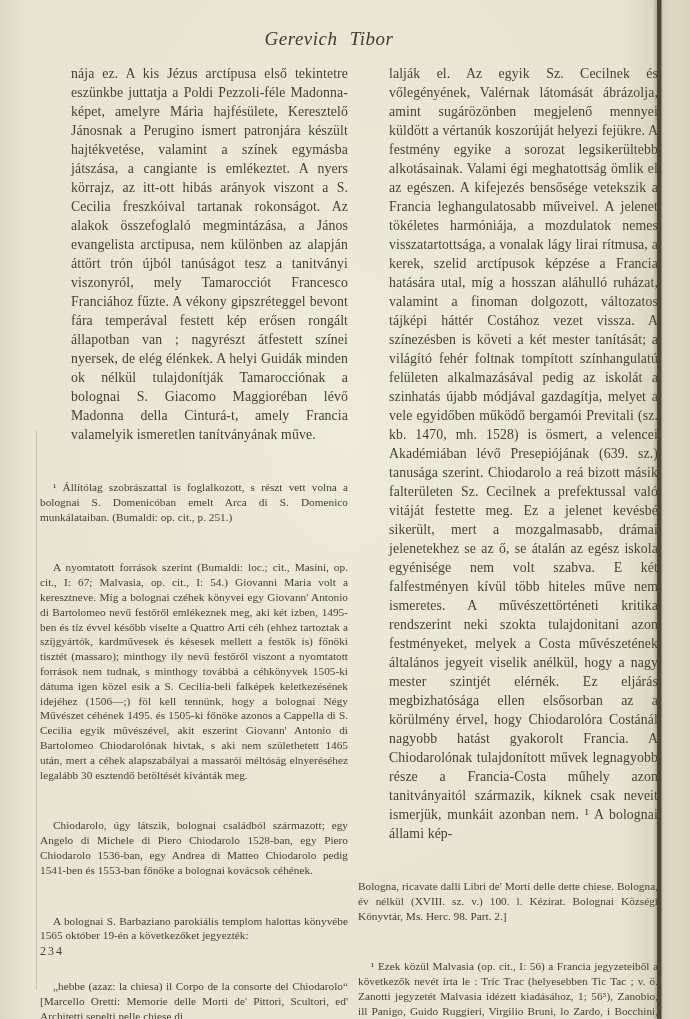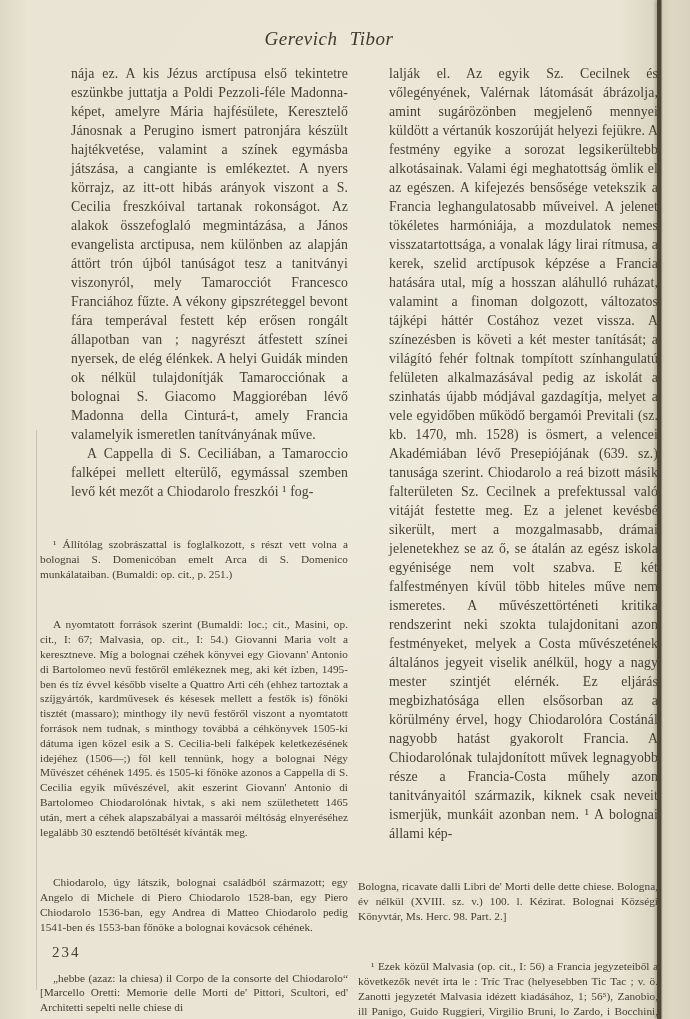--- a/index.html
+++ b/index.html
@@ -40,22 +40,22 @@
   .indent { text-indent:16px; }
   .footnotes { margin-top:13px; }
   .fn {
     font-size:11.3px;
     line-height:14.8px;
     text-align:justify;
     margin-top:36px;
   }
   .fn.indent { text-indent:13px; }
   .page-number {
-    position:absolute; top:944px; left:52px;
-    font-size:15px;
+    position:absolute; top:944px; left:40px;
+    font-size:12px;
     letter-spacing:2px;
     color:#433f35;
   }
   .edge-line {
     position:absolute; top:0; right:29px;
     width:4px; height:1019px;
     background:#4e4537;
     box-shadow:-2px 0 3px rgba(90,80,60,0.35), 1px 0 1px rgba(60,52,40,0.5);
   }
   .edge-strip {
@@ -73,25 +73,25 @@
 <body>
 
 <div class="page">
 
   <div class="running-header">Gerevich Tibor</div>
 
   <div class="columns">
 
     <div class="col-left">
       <p class="body">nája ez. A kis Jézus arctípusa első tekintetre eszünkbe juttatja a Poldi Pezzoli-féle Madonna-képet, amelyre Mária hajfésülete, Keresztelő Jánosnak a Perugino ismert patronjára készült hajtékvetése, valamint a színek egymásba játszása, a cangiante is emlékeztet. A nyers körrajz, az itt-ott hibás arányok viszont a S. Cecilia freszkóival tartanak rokonságot. Az alakok összefoglaló megmintázása, a János evangelista arctipusa, nem különben az alapján áttört trón újból tanúságot tesz a tanitványi viszonyról, mely Tamarocciót Francesco Franciához fűzte. A vékony gipszréteggel bevont fára temperával festett kép erősen rongált állapotban van ; nagyrészt átfestett színei nyersek, de elég élénkek. A helyi Guidák minden ok nélkül tulajdonítják Tamarocciónak a bolognai S. Giacomo Maggioréban lévő Madonna della Cinturá-t, amely Francia valamelyik ismeretlen tanítványának műve.</p>
-      <p class="body indent">A Cappella di S. Ceciliában, a Tamaroccio falképei mellett elterülő, egymással szemben levő két mezőt a Chiodarolo freszkói ¹ fog-</p>
       <div class="footnotes">
         <p class="fn indent">¹ Állítólag szobrászattal is foglalkozott, s részt vett volna a bolognai S. Domenicóban emelt Arca di S. Domenico munkálataiban. (Bumaldi: op. cit., p. 251.)</p>
         <p class="fn indent">A nyomtatott források szerint (Bumaldi: loc.; cit., Masini, op. cit., I: 67; Malvasia, op. cit., I: 54.) Giovanni Maria volt a keresztneve. Míg a bolognai czéhek könyvei egy Giovann' Antonio di Bartolomeo nevű festőről emlékeznek meg, aki két ízben, 1495-ben és tíz évvel később viselte a Quattro Arti céh (ehhez tartoztak a szíjgyártók, kardművesek és késesek mellett a festők is) főnöki tisztét (massaro); minthogy ily nevű festőről viszont a nyomtatott források nem tudnak, s minthogy továbbá a céhkönyvek 1505-ki dátuma igen közel esik a S. Cecilia-beli falképek keletkezésének idejéhez (1506—;) föl kell tennünk, hogy a bolognai Négy Művészet céhének 1495. és 1505-ki főnöke azonos a Cappella di S. Cecilia egyik művészével, akit eszerint Giovann' Antonio di Bartolomeo Chiodarolónak hivtak, s aki nem születhetett 1465 után, mert a céhek alapszabályai a massarói méltóság elnyeréséhez legalább 30 esztendő betöltését kívánták meg.</p>
         <p class="fn indent">Chiodarolo, úgy látszik, bolognai családból származott; egy Angelo di Michele di Piero Chiodarolo 1528-ban, egy Piero Chiodarolo 1536-ban, egy Andrea di Matteo Chiodarolo pedig 1541-ben és 1553-ban főnöke a bolognai kovácsok céhének.</p>
+        <p class="fn indent">A bolognai S. Barbaziano parokiális templom halottas könyvébe 1565 október 19-én a következőket jegyezték:</p>
         <p class="fn indent">„hebbe (azaz: la chiesa) il Corpo de la consorte del Chiodarolo“ [Marcello Oretti: Memorie delle Morti de' Pittori, Scultori, ed' Architetti sepelti nelle chiese di</p>
       </div>
     </div>
 
     <div class="col-right">
       <p class="body">lalják el. Az egyik Sz. Cecilnek és vőlegényének, Valérnak látomását ábrázolja, amint sugárözönben megjelenő mennyei küldött a vértanúk koszorúját helyezi fejükre. A festmény egyike a sorozat legsikerültebb alkotásainak. Valami égi meghatottság ömlik el az egészen. A kifejezés bensősége vetekszik a Francia leghangulatosabb műveivel. A jelenet tökéletes harmóniája, a mozdulatok nemes visszatartottsága, a vonalak lágy lirai rítmusa, a kerek, szelid arctípusok képzése a Francia hatására utal, míg a hosszan aláhulló ruházat, valamint a finoman dolgozott, változatos tájképi háttér Costához vezet vissza. A színezésben is követi a két mester tanítását; a világító fehér foltnak tompított színhangulatú felületen alkalmazásával pedig az iskolát a szinhatás újabb módjával gazdagítja, melyet a vele egyidőben működő bergamói Previtali (sz. kb. 1470, mh. 1528) is ösmert, a velencei Akadémiában lévő Presepiójának (639. sz.) tanusága szerint. Chiodarolo a reá bizott másik falterületen Sz. Cecilnek a prefektussal való vitáját festette meg. Ez a jelenet kevésbé sikerült, mert a mozgalmasabb, drámai jelenetekhez se az ő, se átalán az egész iskola egyénisége nem volt szabva. E két falfestményen kívül több hiteles műve nem ismeretes. A művészettörténeti kritika rendszerint neki szokta tulajdonitani azon festményeket, melyek a Costa művészetének általános jegyeit viselik anélkül, hogy a nagy mester szintjét elérnék. Ez eljárás megbizhatósága ellen elsősorban az a körülmény érvel, hogy Chiodarolóra Costánál nagyobb hatást gyakorolt Francia. A Chiodarolónak tulajdonított művek legnagyobb része a Francia-Costa műhely azon tanitványaitól származik, kiknek csak neveit ismerjük, munkáit azonban nem. ¹ A bolognai állami kép-</p>
       <div class="footnotes">
         <p class="fn">Bologna, ricavate dalli Libri de' Morti delle dette chiese. Bologna, év nélkül (XVIII. sz. v.) 100. l. Kézirat. Bolognai Községi Könyvtár, Ms. Herc. 98. Part. 2.]</p>
         <p class="fn indent">¹ Ezek közül Malvasia (op. cit., I: 56) a Francia jegyzeteiből a következők nevét írta le : Tríc Trac (helyesebben Tic Tac ; v. ö. Zanotti jegyzetét Malvasia idézett kiadásához, 1; 56⁵), Zanobio, ill Panigo, Guido Ruggieri, Virgilio Bruni, lo Zardo, i Bocchini, Lorenzo Gandolfi, Francesco Palmieri, Giacomo di Ruffi, Annibale dall'Er (vsz. d' Ercole), valamennyien bolognaiak; továbbá Giovanni da Milano, Francesco Bandinello da Imola, Gio.</p>
       </div>

